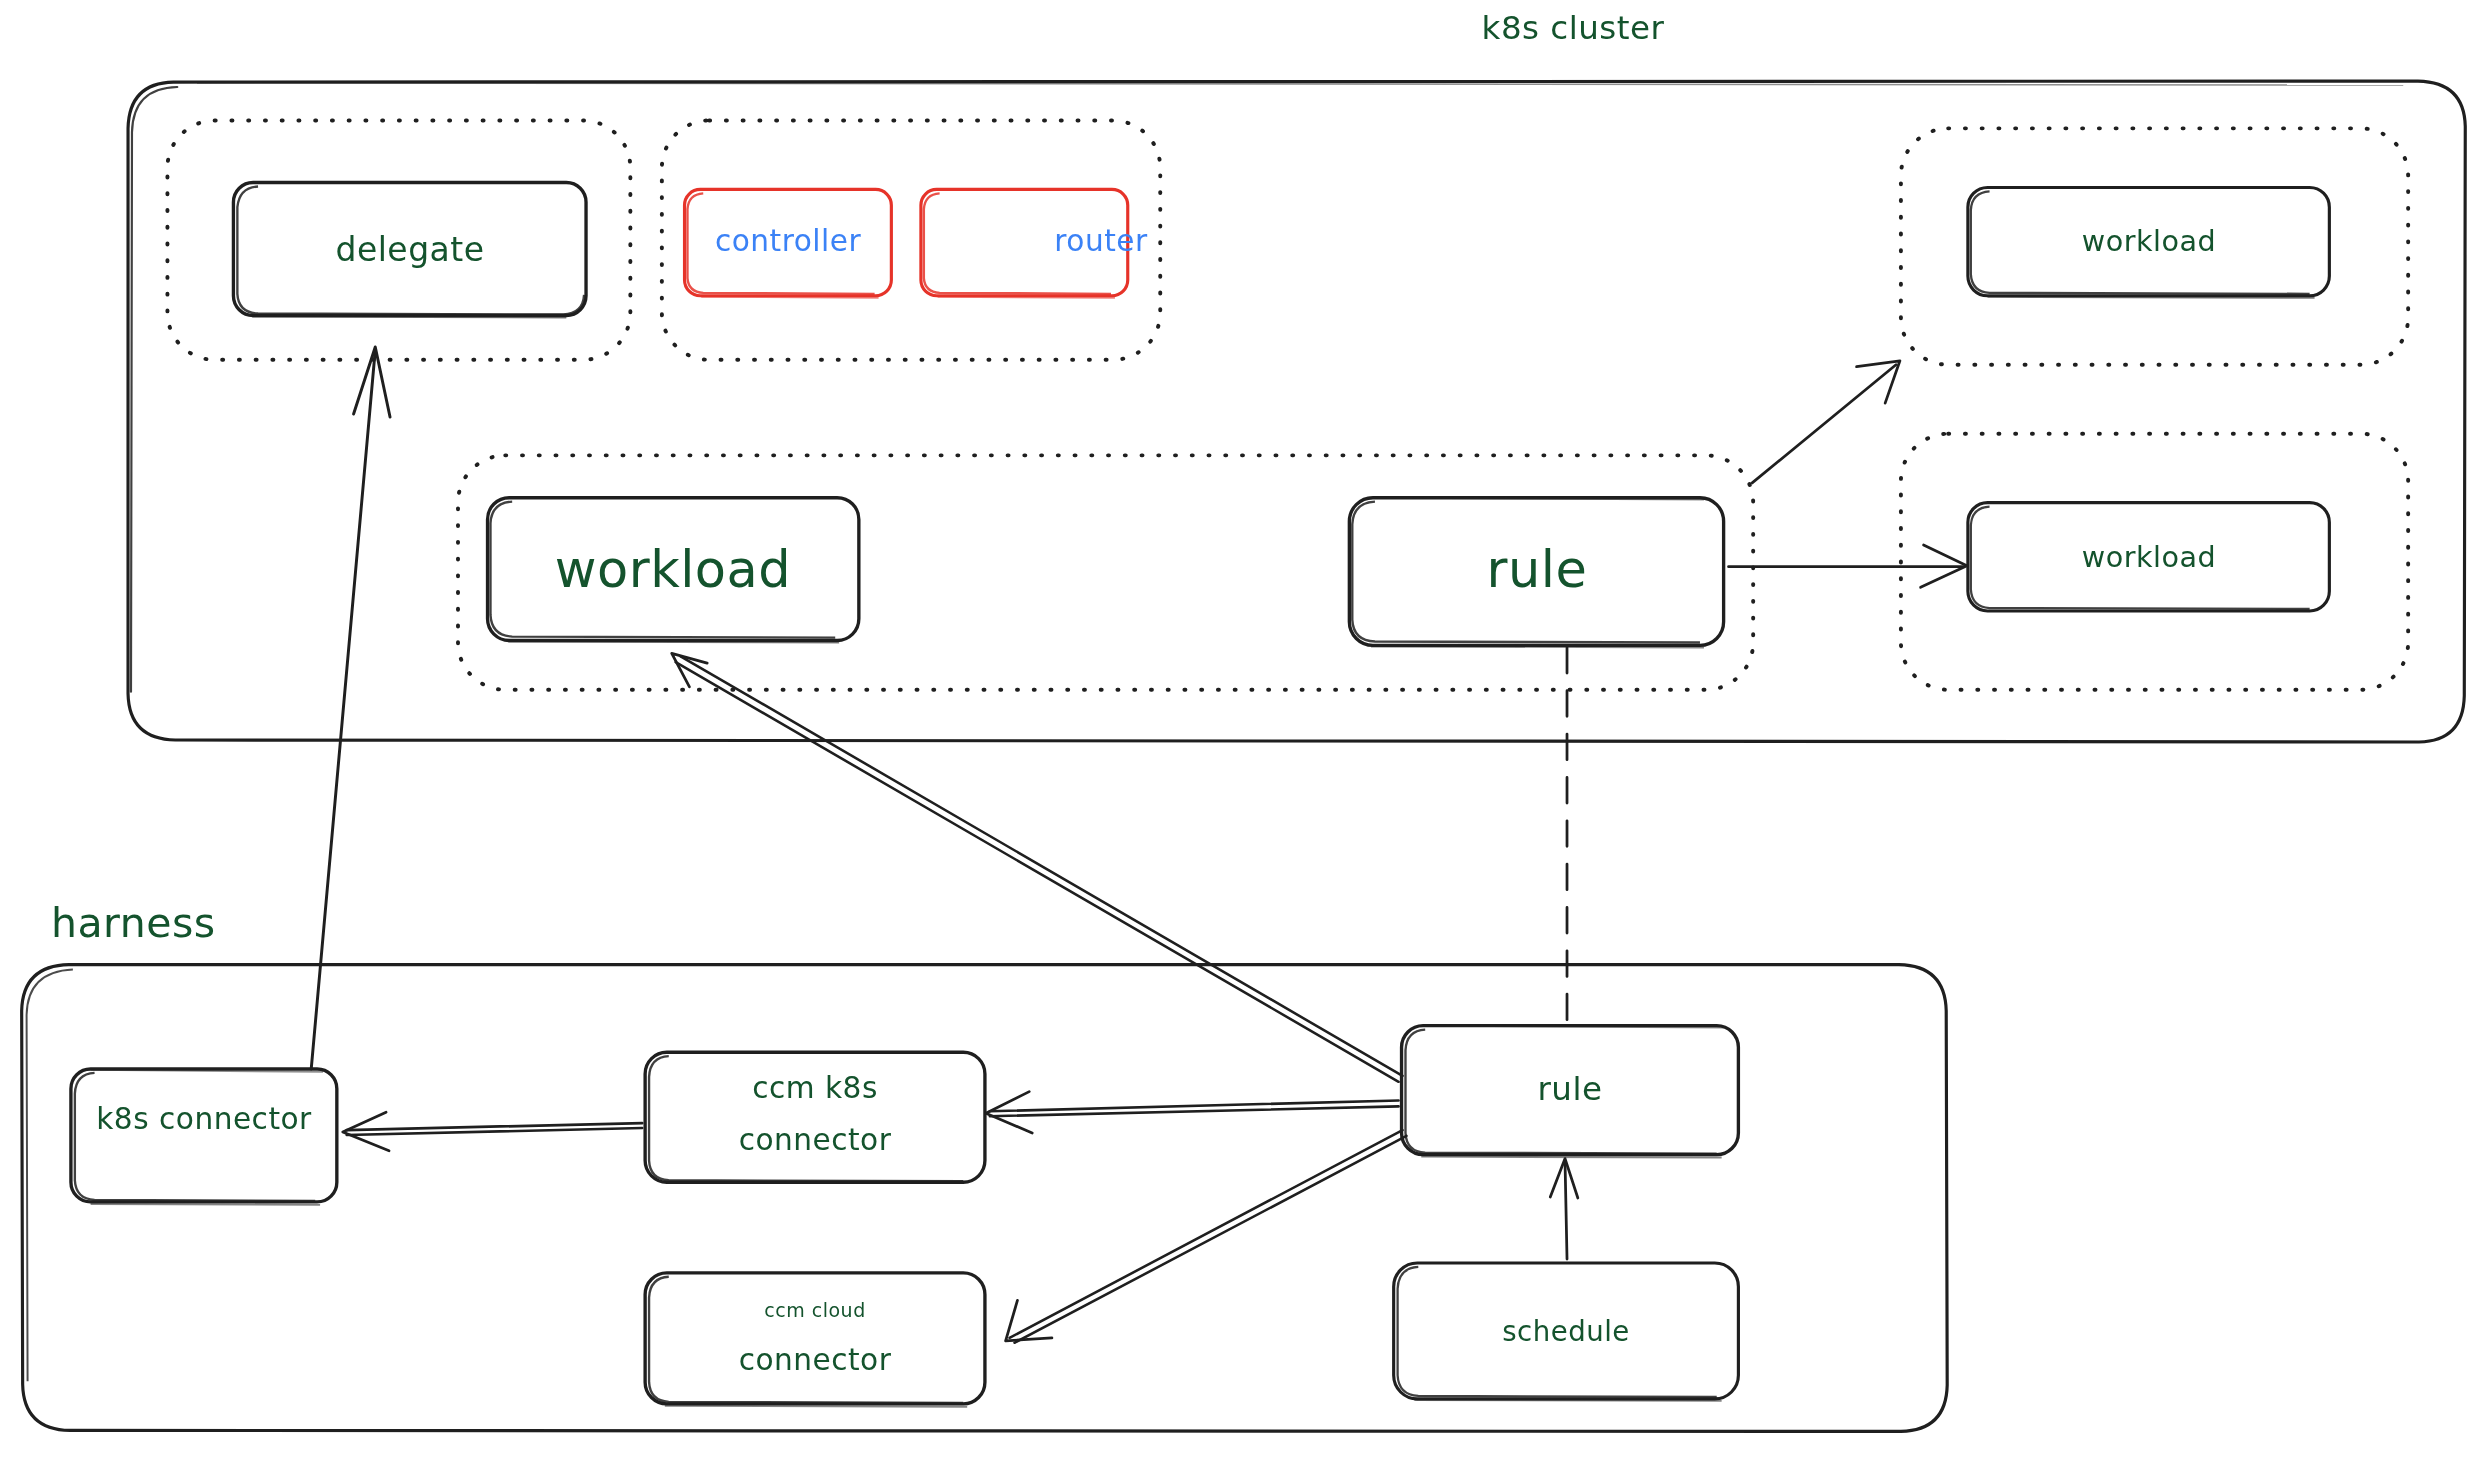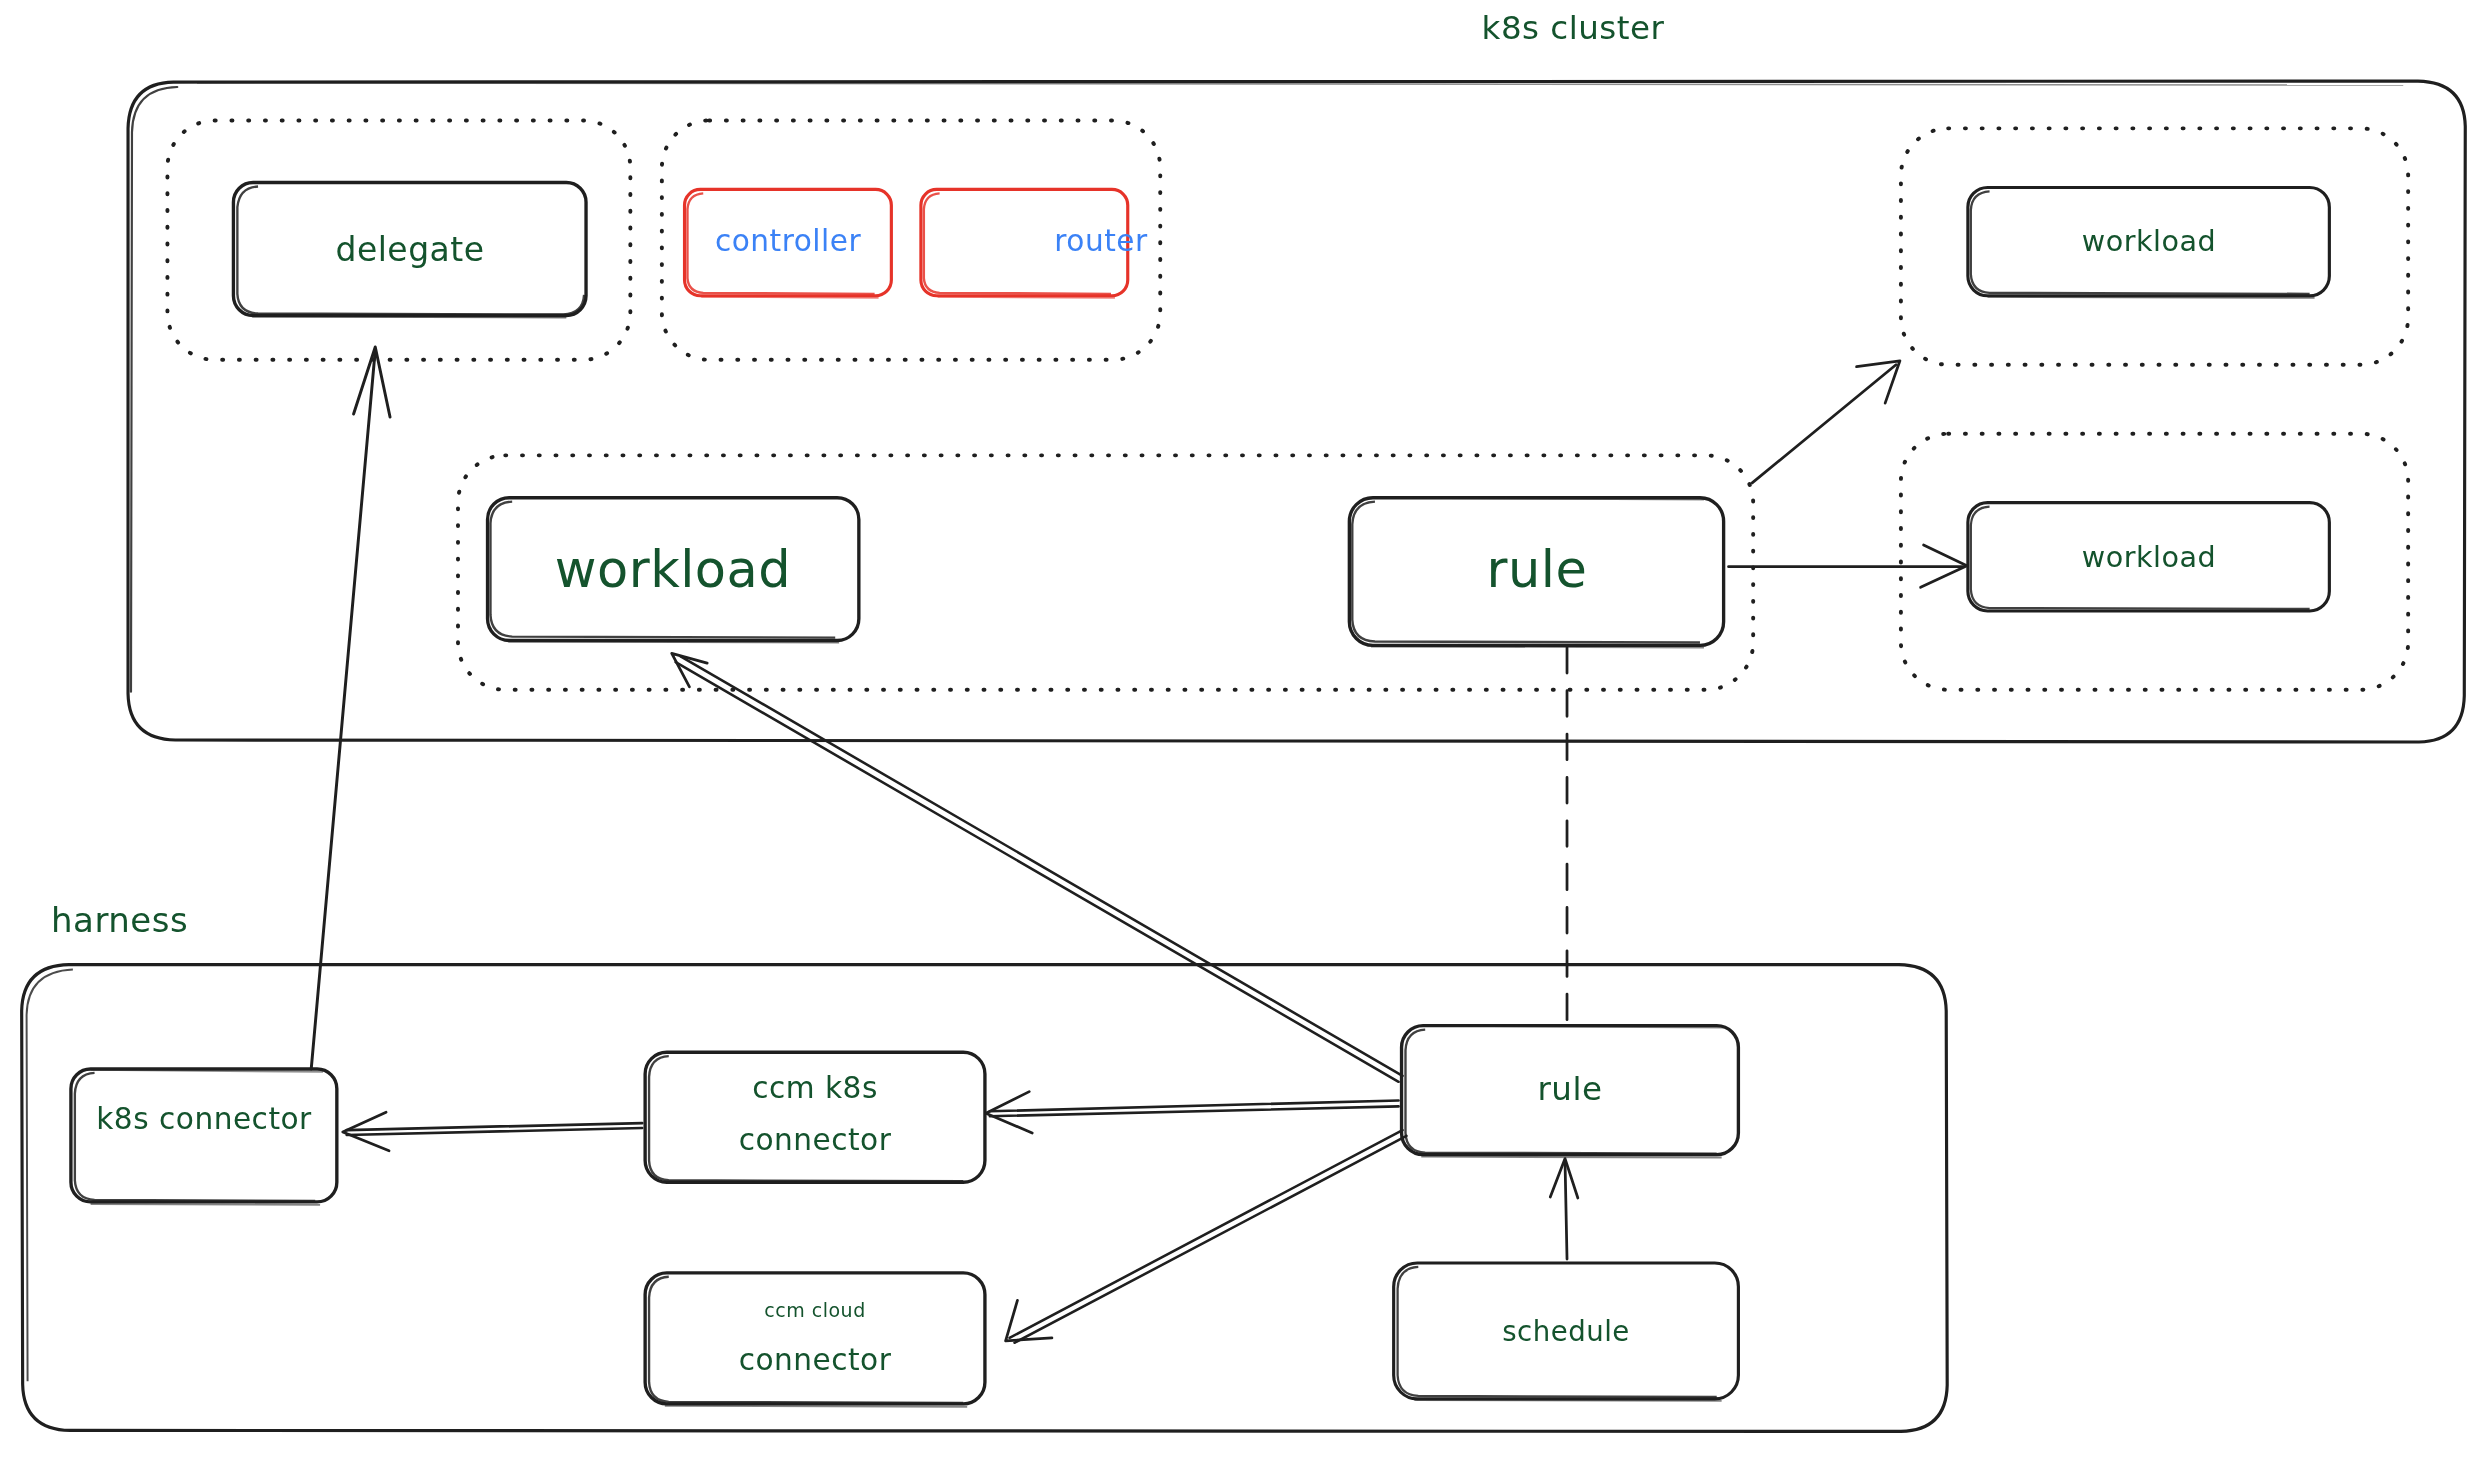--- a/index.html
+++ b/index.html
@@ -175,21 +175,21 @@
       <path d="M1953,553 L1997,574 L1950,596" fill="none" stroke="#1f1f1f" stroke-width="2.8" stroke-linecap="round" stroke-linejoin="round"></path>
     </g>
 
     <g>
       <path d="M1591,657 L1591,1038" fill="none" stroke="#1f1f1f" stroke-width="2.8" stroke-linecap="round" stroke-dasharray="26 18"></path>
     </g>
   </svg>
 
   <div class="lbl ctr" style="left:1573px;top:27.6px;font-size:32.5px;">k8s cluster</div>
 
-  <div class="lbl" style="left:51px;top:903px;font-size:34px;">harness</div>
+  <div class="lbl" style="left:51px;top:903px;font-size:41px;">harness</div>
 
   <div class="lbl ctr" style="left:410px;top:249px;font-size:33px;">delegate</div>
 
   <div class="lbl ctr red" style="left:788px;top:242px;font-size:29.6px;">controller</div>
 
   <div class="lbl ctr red" style="left:1076px;top:242px;font-size:29.6px;margin-left:25px;">router</div>
 
   <div class="lbl ctr" style="left:2149px;top:241px;font-size:28.6px;">workload</div>
 
   <div class="lbl ctr" style="left:2149px;top:557px;font-size:28.6px;">workload</div>

